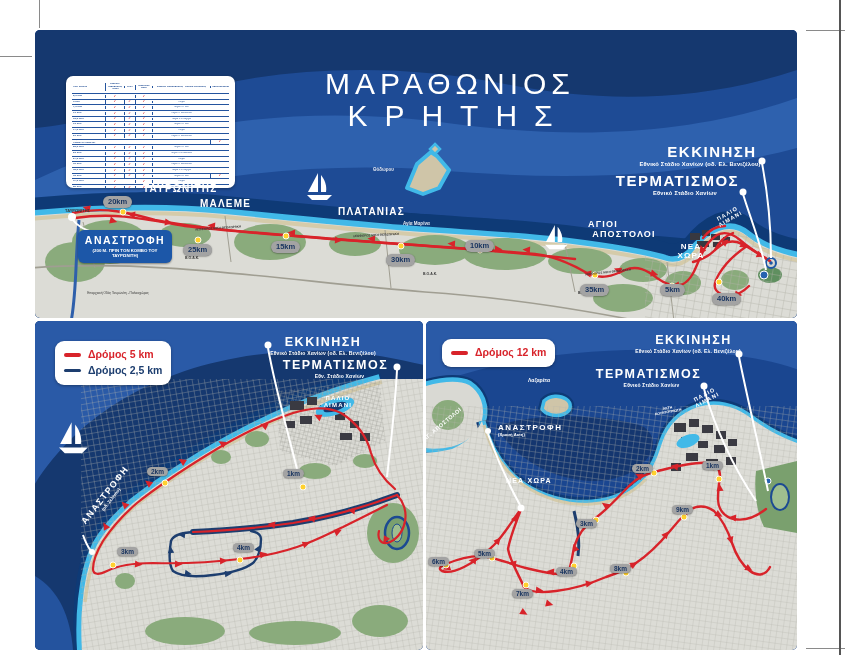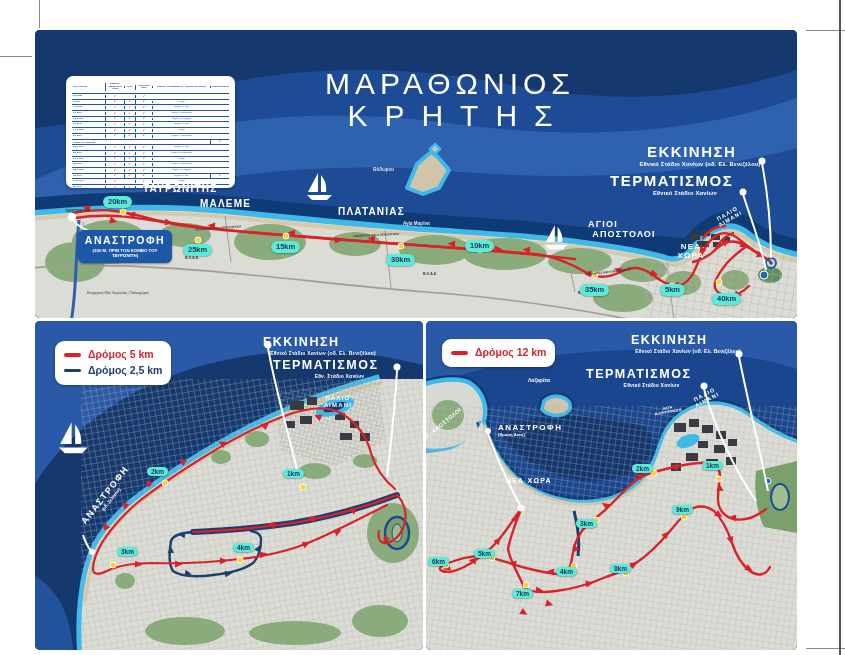--- a/index.html
+++ b/index.html
@@ -15,25 +15,25 @@
 
   .title{position:absolute;left:255px;top:38px;width:320px;text-align:center;color:#fff;font-weight:300;line-height:1.05}
   #t1{font-size:30px;letter-spacing:5px}
   #t2{font-size:30px;letter-spacing:17px;padding-left:17px}
 
   .lbl{position:absolute;color:#fff;font-weight:bold;white-space:nowrap;letter-spacing:1.2px}
   .lbl-sm{position:absolute;color:#fff;font-weight:bold;white-space:nowrap}
   .lbl-dk{position:absolute;color:#3a3a3a;font-weight:bold;white-space:nowrap}
   .wrap{white-space:normal;text-align:center;line-height:1.15}
 
-  .hdr{position:absolute;color:#fff;font-weight:800;font-size:15px;letter-spacing:1.5px;text-align:left;white-space:nowrap}
+  .hdr{position:absolute;color:#fff;font-weight:800;font-size:15px;letter-spacing:1.5px;text-align:center;white-space:nowrap}
   .hdr-sub{position:absolute;color:#fff;font-weight:bold;font-size:5.8px;text-align:center;white-space:nowrap;letter-spacing:.2px}
   .hdr2{font-size:12.5px}
 
-  .km{position:absolute;background:#5eead4;color:#17335f;font-weight:bold;font-size:7.5px;
+  .km{position:absolute;background:#a3a3a3;color:#17335f;font-weight:bold;font-size:7.5px;
       padding:1.5px 5px;border-radius:7px;box-shadow:0 .5px 1.5px rgba(0,0,0,.45);white-space:nowrap;line-height:1.15}
   .km-s{font-size:6.5px;padding:1px 4px}
 
   .legend{position:absolute;background:#fff;border-radius:9px;padding:6px 9px;box-shadow:0 1px 3px rgba(0,0,0,.35)}
   .leg-row{display:flex;align-items:center;gap:7px;font-weight:bold;font-size:10.5px;line-height:1.5}
   .swatch{width:17px;height:3.5px;border-radius:2px;flex:0 0 auto}
   .red-t{color:#d8232a}.navy-t{color:#1d3e6f}
   .sw-red{background:#d8232a}.sw-navy{background:#1d3e6f}
 
   .turnbadge{position:absolute;background:#1c57a8;border-radius:6px;color:#fff;text-align:center;

